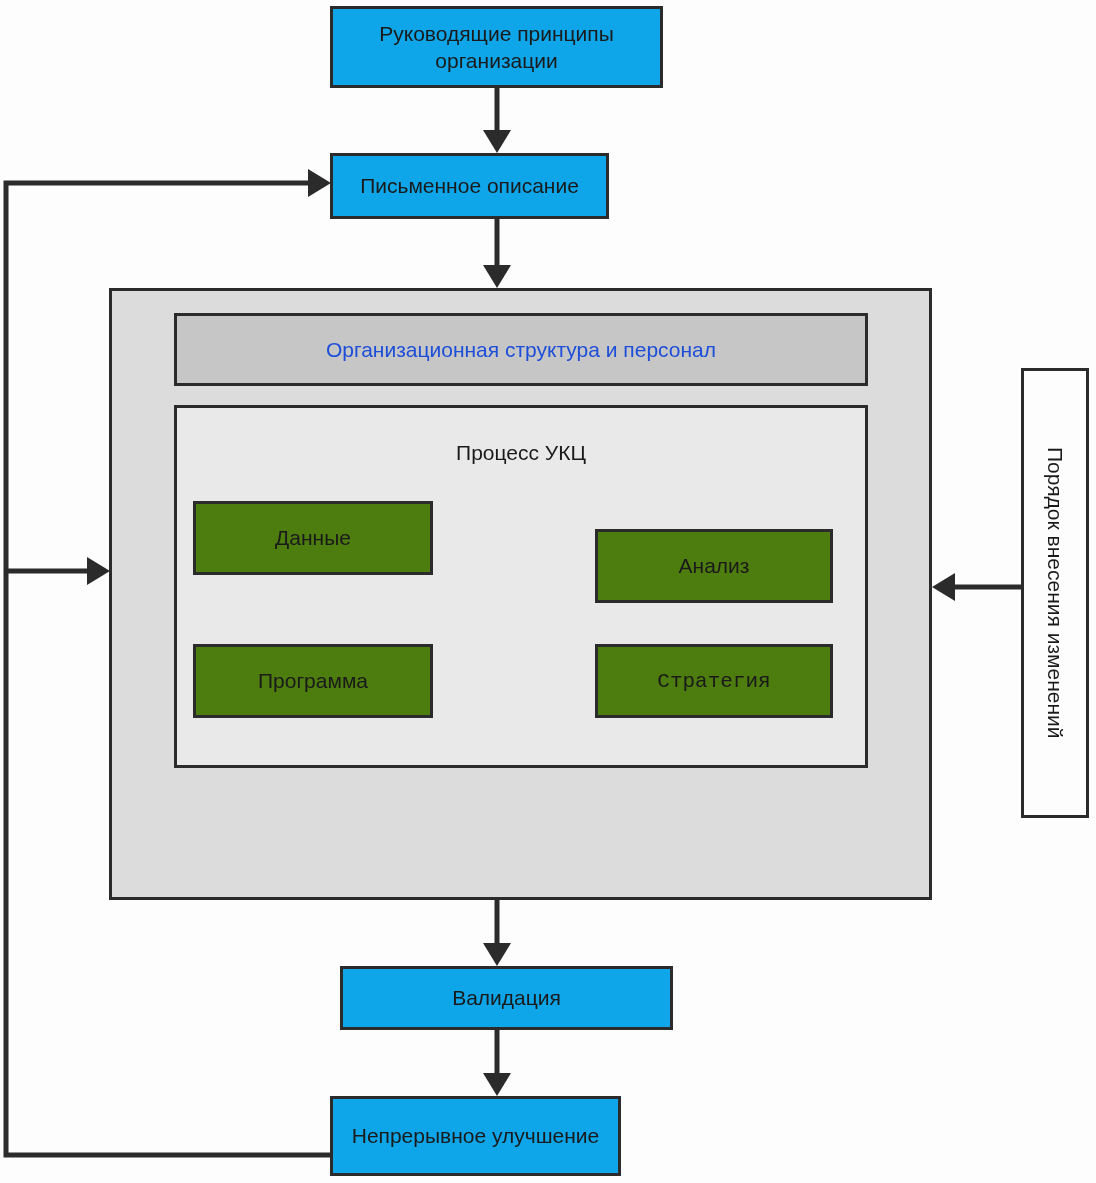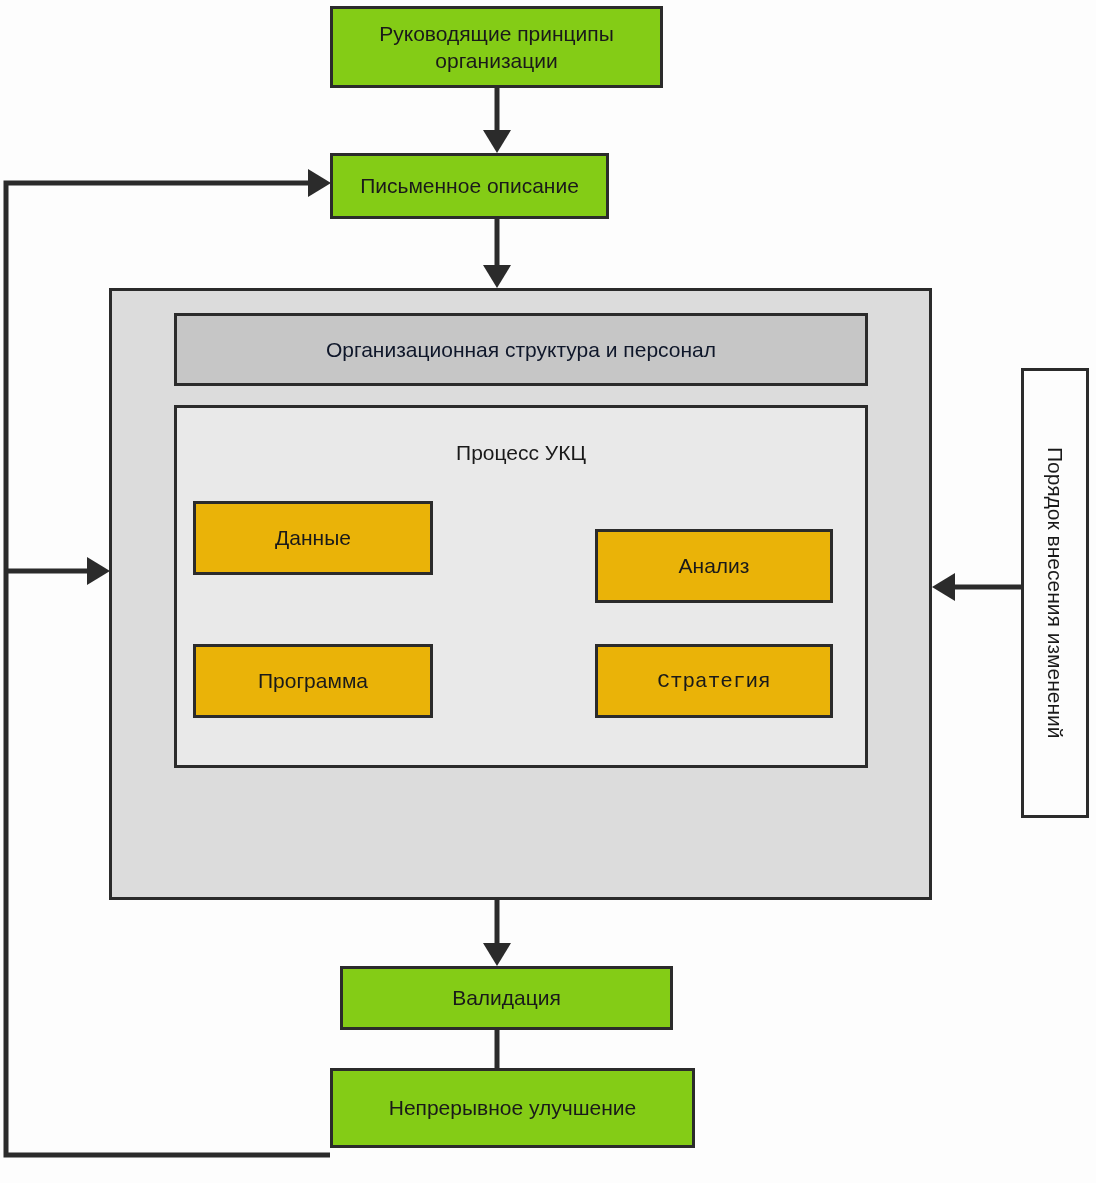--- a/index.html
+++ b/index.html
@@ -1,27 +1,27 @@
 <!DOCTYPE html>
 <html><head>
 <meta charset="utf-8">
 <style>
   html,body{margin:0;padding:0;background:#ffffff;}
   body{font-family:"Liberation Sans","DejaVu Sans",sans-serif;}
   #stage{position:relative;width:1096px;height:1183px;background:#fdfdfd;overflow:hidden;}
-  .node{position:absolute;box-sizing:border-box;background:#84cc16;border:3px solid #2b2b2b;
+  .node{position:absolute;box-sizing:border-box;background:#0ea5e9;border:3px solid #2b2b2b;
         display:flex;align-items:center;justify-content:center;text-align:center;
         color:#1a1a1a;font-size:21px;line-height:1.25;padding:2px 6px;}
   .node.two-line{line-height:1.3;}
   .panel-outer{position:absolute;box-sizing:border-box;background:#dcdcdc;border:3px solid #2b2b2b;}
   .bar-gray{position:absolute;box-sizing:border-box;background:#c6c6c6;border:3px solid #2b2b2b;
-            display:flex;align-items:center;justify-content:center;color:#0f172a;font-size:21px;}
+            display:flex;align-items:center;justify-content:center;color:#1d4ed8;font-size:21px;}
   .panel-inner{position:absolute;box-sizing:border-box;background:#e9e9e9;border:3px solid #2b2b2b;}
   .inner-title{position:absolute;color:#1a1a1a;font-size:21px;text-align:center;width:100%;}
-  .cyc{position:absolute;box-sizing:border-box;background:#eab308;border:3px solid #2b2b2b;
+  .cyc{position:absolute;box-sizing:border-box;background:#4d7c0f;border:3px solid #2b2b2b;
        display:flex;align-items:center;justify-content:center;color:#1a1a1a;font-size:21px;}
   .vbox{position:absolute;box-sizing:border-box;background:#fdfdfd;border:3px solid #2b2b2b;
         display:flex;align-items:center;justify-content:center;}
   .vbox span{display:block;white-space:nowrap;writing-mode:vertical-rl;color:#1a1a1a;font-size:21px;}
   svg.edges{position:absolute;left:0;top:0;width:1096px;height:1183px;pointer-events:none;}
   svg.edges line,svg.edges polyline{stroke:#2b2b2b;stroke-width:5;fill:none;}
   svg.edges polygon{fill:#2b2b2b;}
 </style>
 </head>
 <body>
@@ -106,15 +106,15 @@
 
   <div class="cyc" style="left:595px;top:644px;width:238px;height:74px;font-family:Liberation Mono, monospace;">Стратегия</div>
 
 
   <div class="vbox" style="left:1021px;top:368px;width:68px;height:450px;">
     <span>Порядок внесения изменений</span>
   </div>
 
   <div class="node" style="left:340px;top:966px;width:333px;height:64px;">Валидация</div>
 
-  <div class="node two-line" style="left:330px;top:1068px;width:365px;height:80px;">Непрерывное улучшение</div>
+  <div class="node two-line" style="left:330px;top:1096px;width:291px;height:80px;">Непрерывное улучшение</div>
 
 </div>
 
 </body></html>

